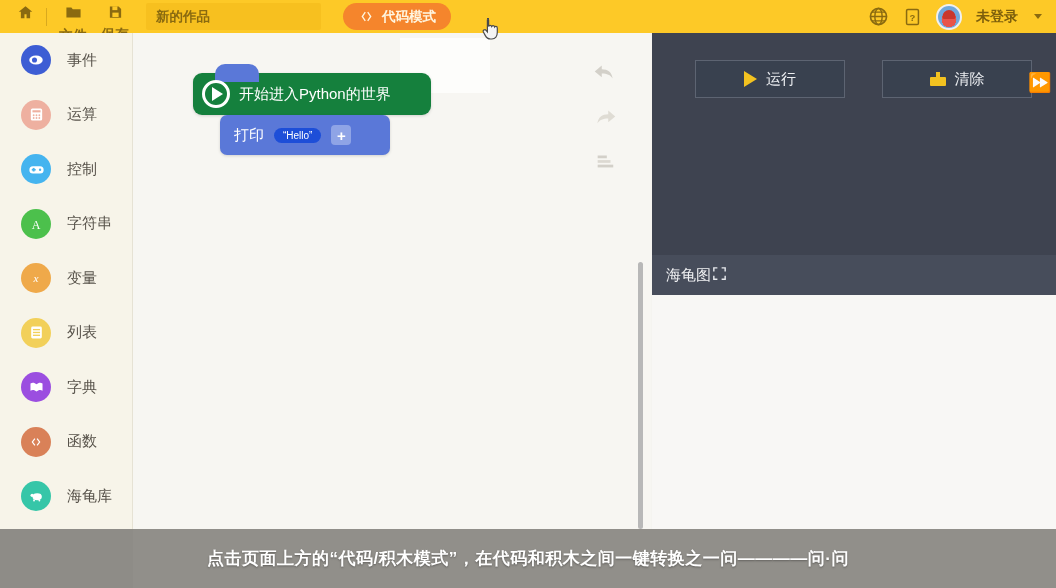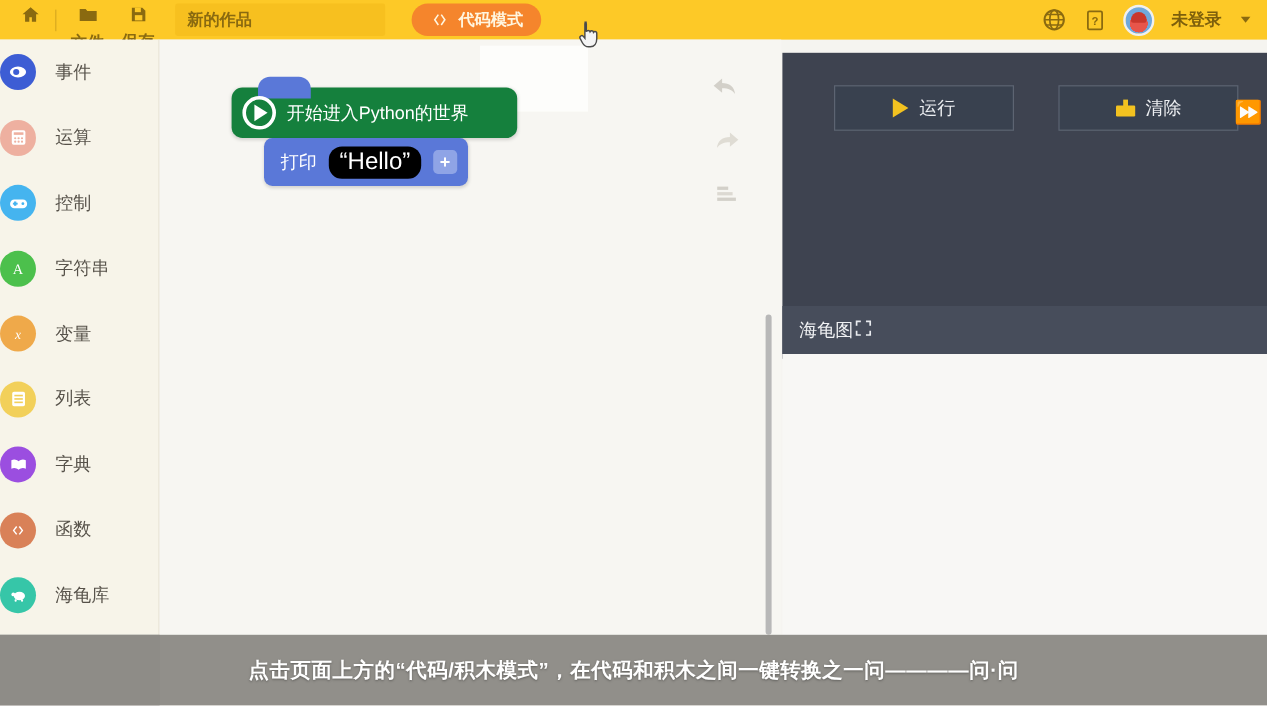--- a/index.html
+++ b/index.html
@@ -62,21 +62,21 @@
   .login-label { color: #7d5f0c; font-size: 14px; font-weight: bold; }
 
   
   .sidebar {
     position: absolute; left: 0; top: 33px; width: 133px; height: 496px;
     background: #f7f4e9;
     border-right: 1px solid #e6e2d4;
   }
   .cat {
     display: flex; align-items: center; gap: 16px;
-    height: 54.5px; padding-left: 0;
+    height: 54.5px; padding-left: 21px;
     cursor: pointer;
   }
   .cat-ico {
     width: 30px; height: 30px; border-radius: 50%;
     display: flex; align-items: center; justify-content: center;
     flex: 0 0 auto;
   }
   .cat-label { font-size: 15px; color: #57524a; }
 
   
@@ -116,22 +116,22 @@
   .blk-text { color: #fff; font-size: 15px; position: relative; z-index: 2; }
   .blk-print {
     position: absolute; left: 87px; top: 82px;
     width: 170px; height: 40px;
     background: #5a78d8; border-radius: 7px;
     display: flex; align-items: center; gap: 10px;
     padding-left: 14px;
     box-shadow: 0 1px 3px rgba(0,0,0,.15);
   }
   .str-pill {
-    background: #000000; border-radius: 11px;
-    padding: 2px 9px; color: #fff; font-size: 20px; text-align: center;
+    background: #1d4ed8; border-radius: 11px;
+    padding: 2px 9px; color: #fff; font-size: 10px; text-align: center;
   }
   .plus-box {
     width: 20px; height: 20px; border-radius: 4px;
     background: #8fa4e6; color: #fff;
     display: flex; align-items: center; justify-content: center;
     font-size: 15px; line-height: 1; font-weight: bold;
   }
   .canvas-tools {
     position: absolute; right: 33px; top: 27px;
     display: flex; flex-direction: column; gap: 19px;
@@ -145,21 +145,20 @@
     width: 5px; height: 267px;
     background: #b8b8b8; border-radius: 3px;
     cursor: col-resize;
   }
 
   
   .run-panel {
     position: absolute; left: 652px; top: 33px;
     width: 404px; height: 255px;
     background: #3e4350;
-    margin-top: 11px;
   }
   .run-btn-row {
     position: absolute; left: 43px; top: 27px;
     display: flex; gap: 37px; align-items: center;
   }
   .run-btn {
     width: 150px; height: 38px;
     background: #39414f; border: 1px solid #5d6472;
     display: flex; align-items: center; justify-content: center; gap: 9px;
     color: #eceef1; font-size: 15px; cursor: pointer;

